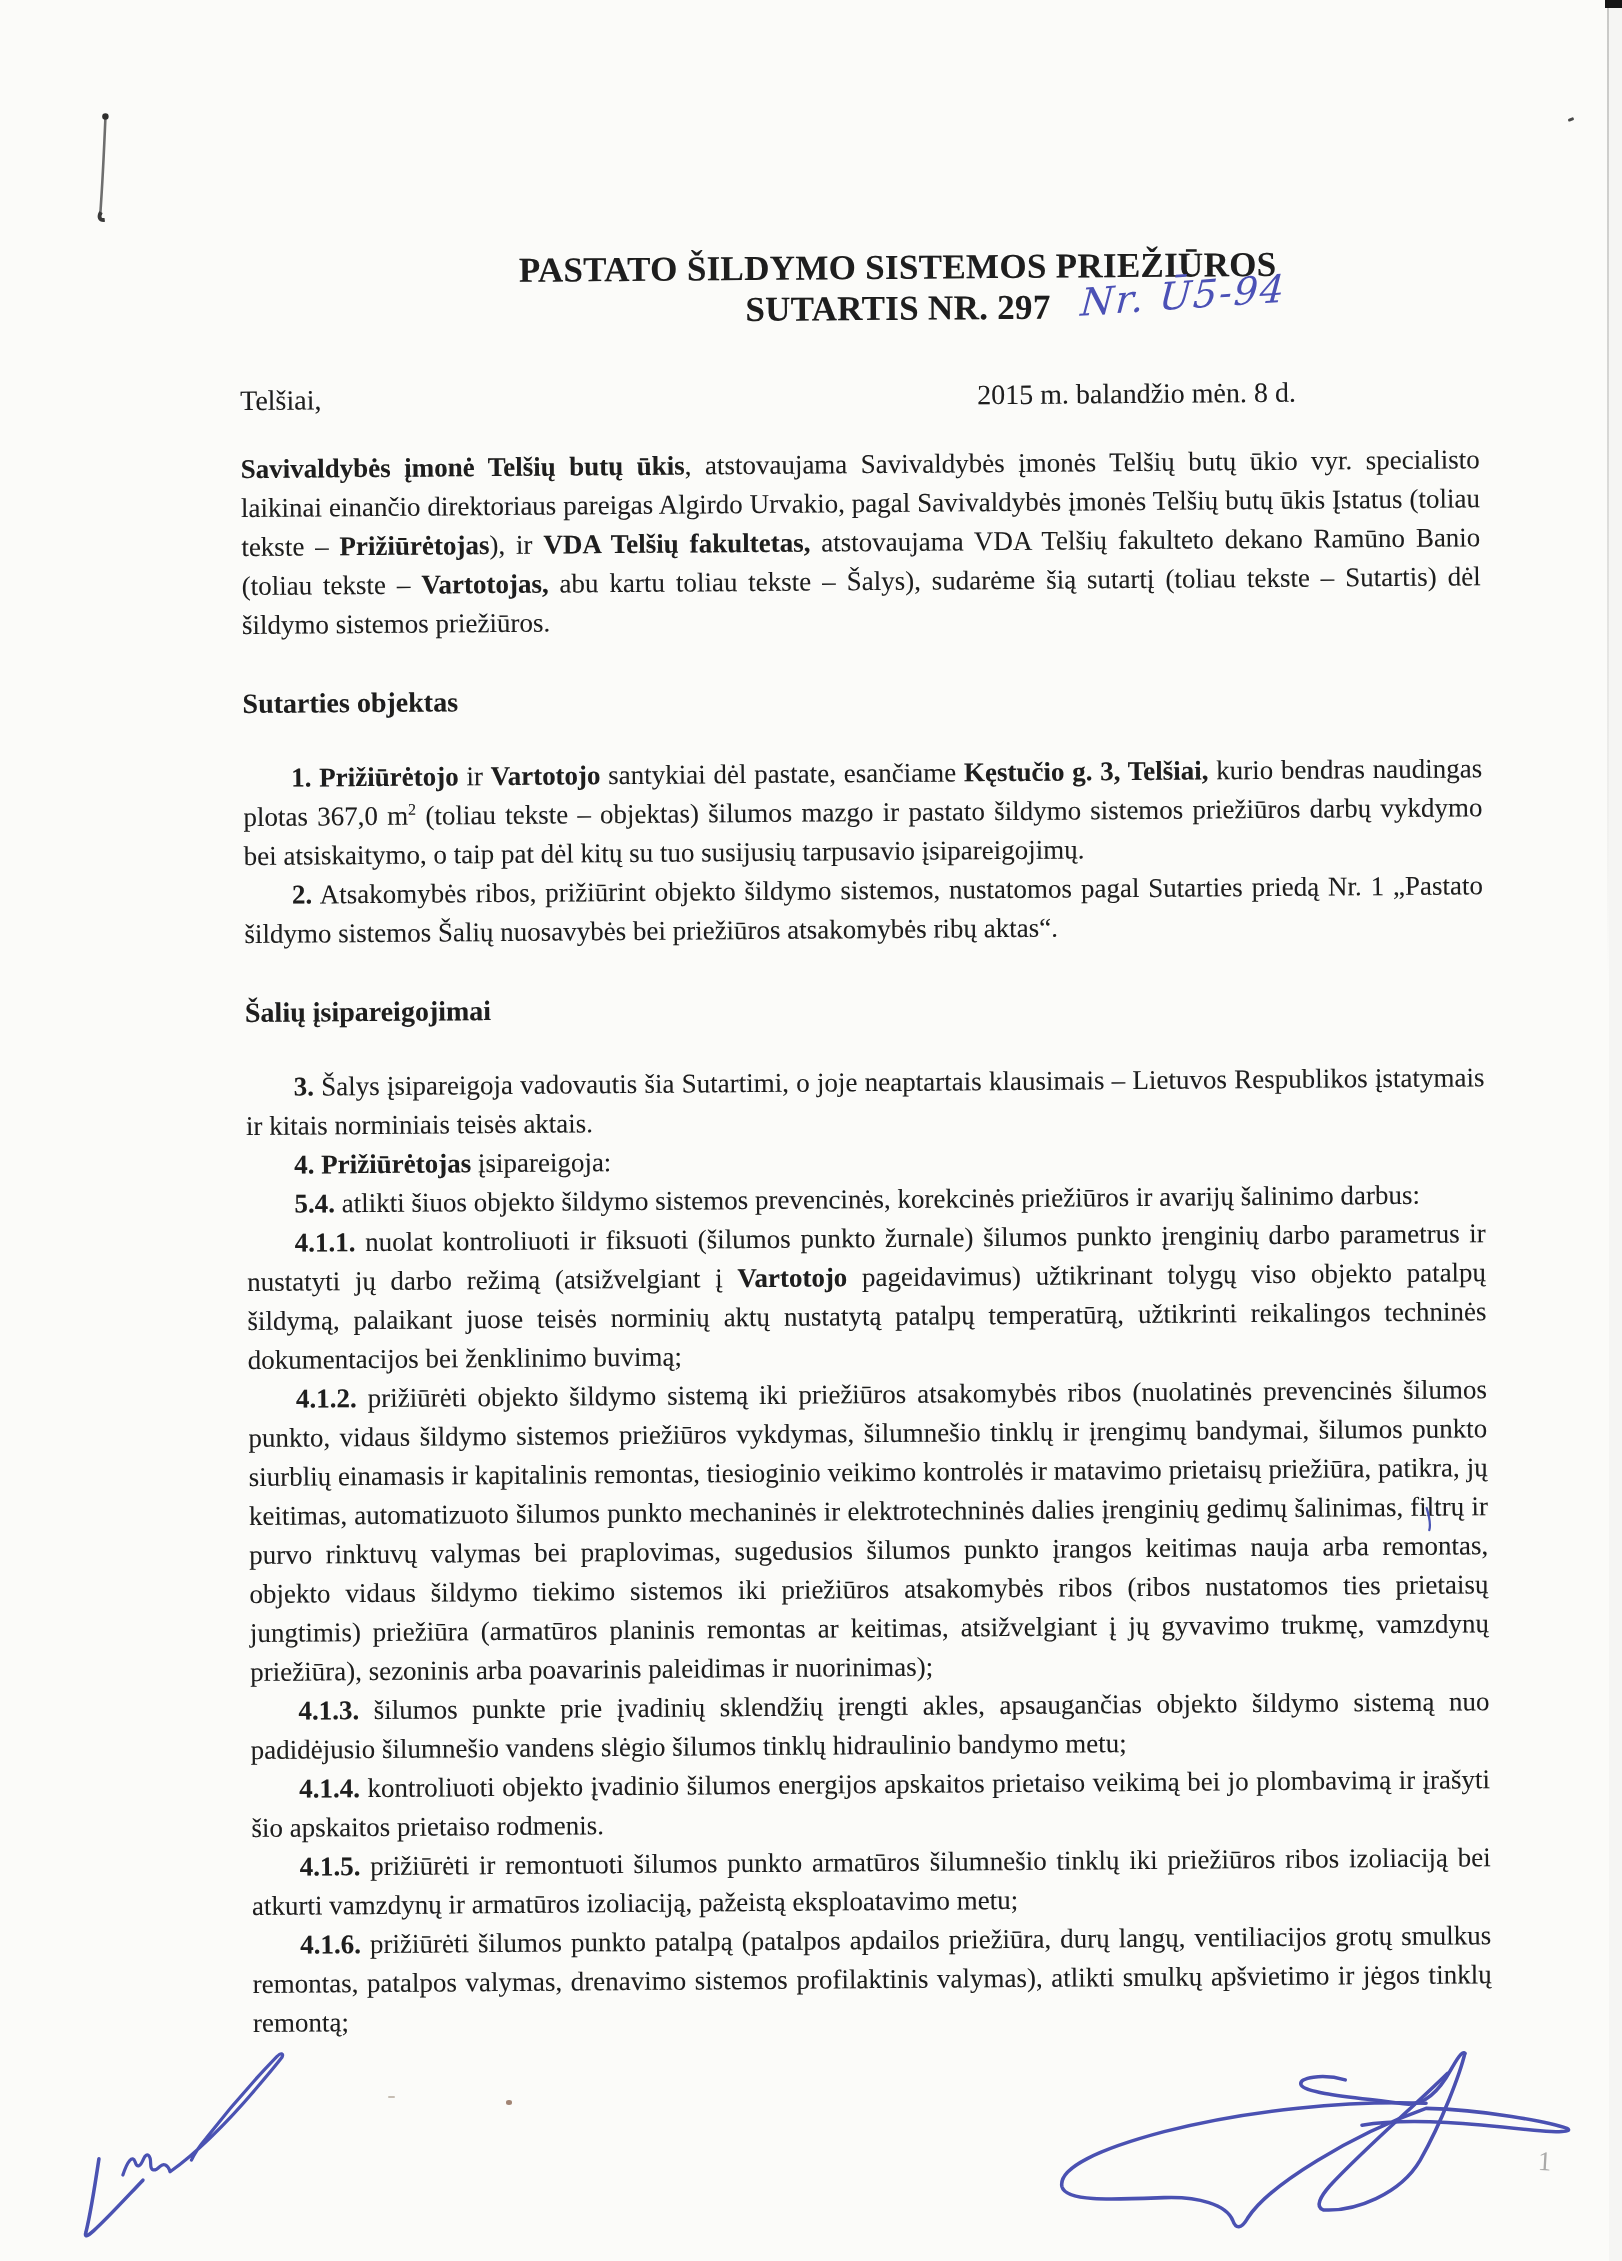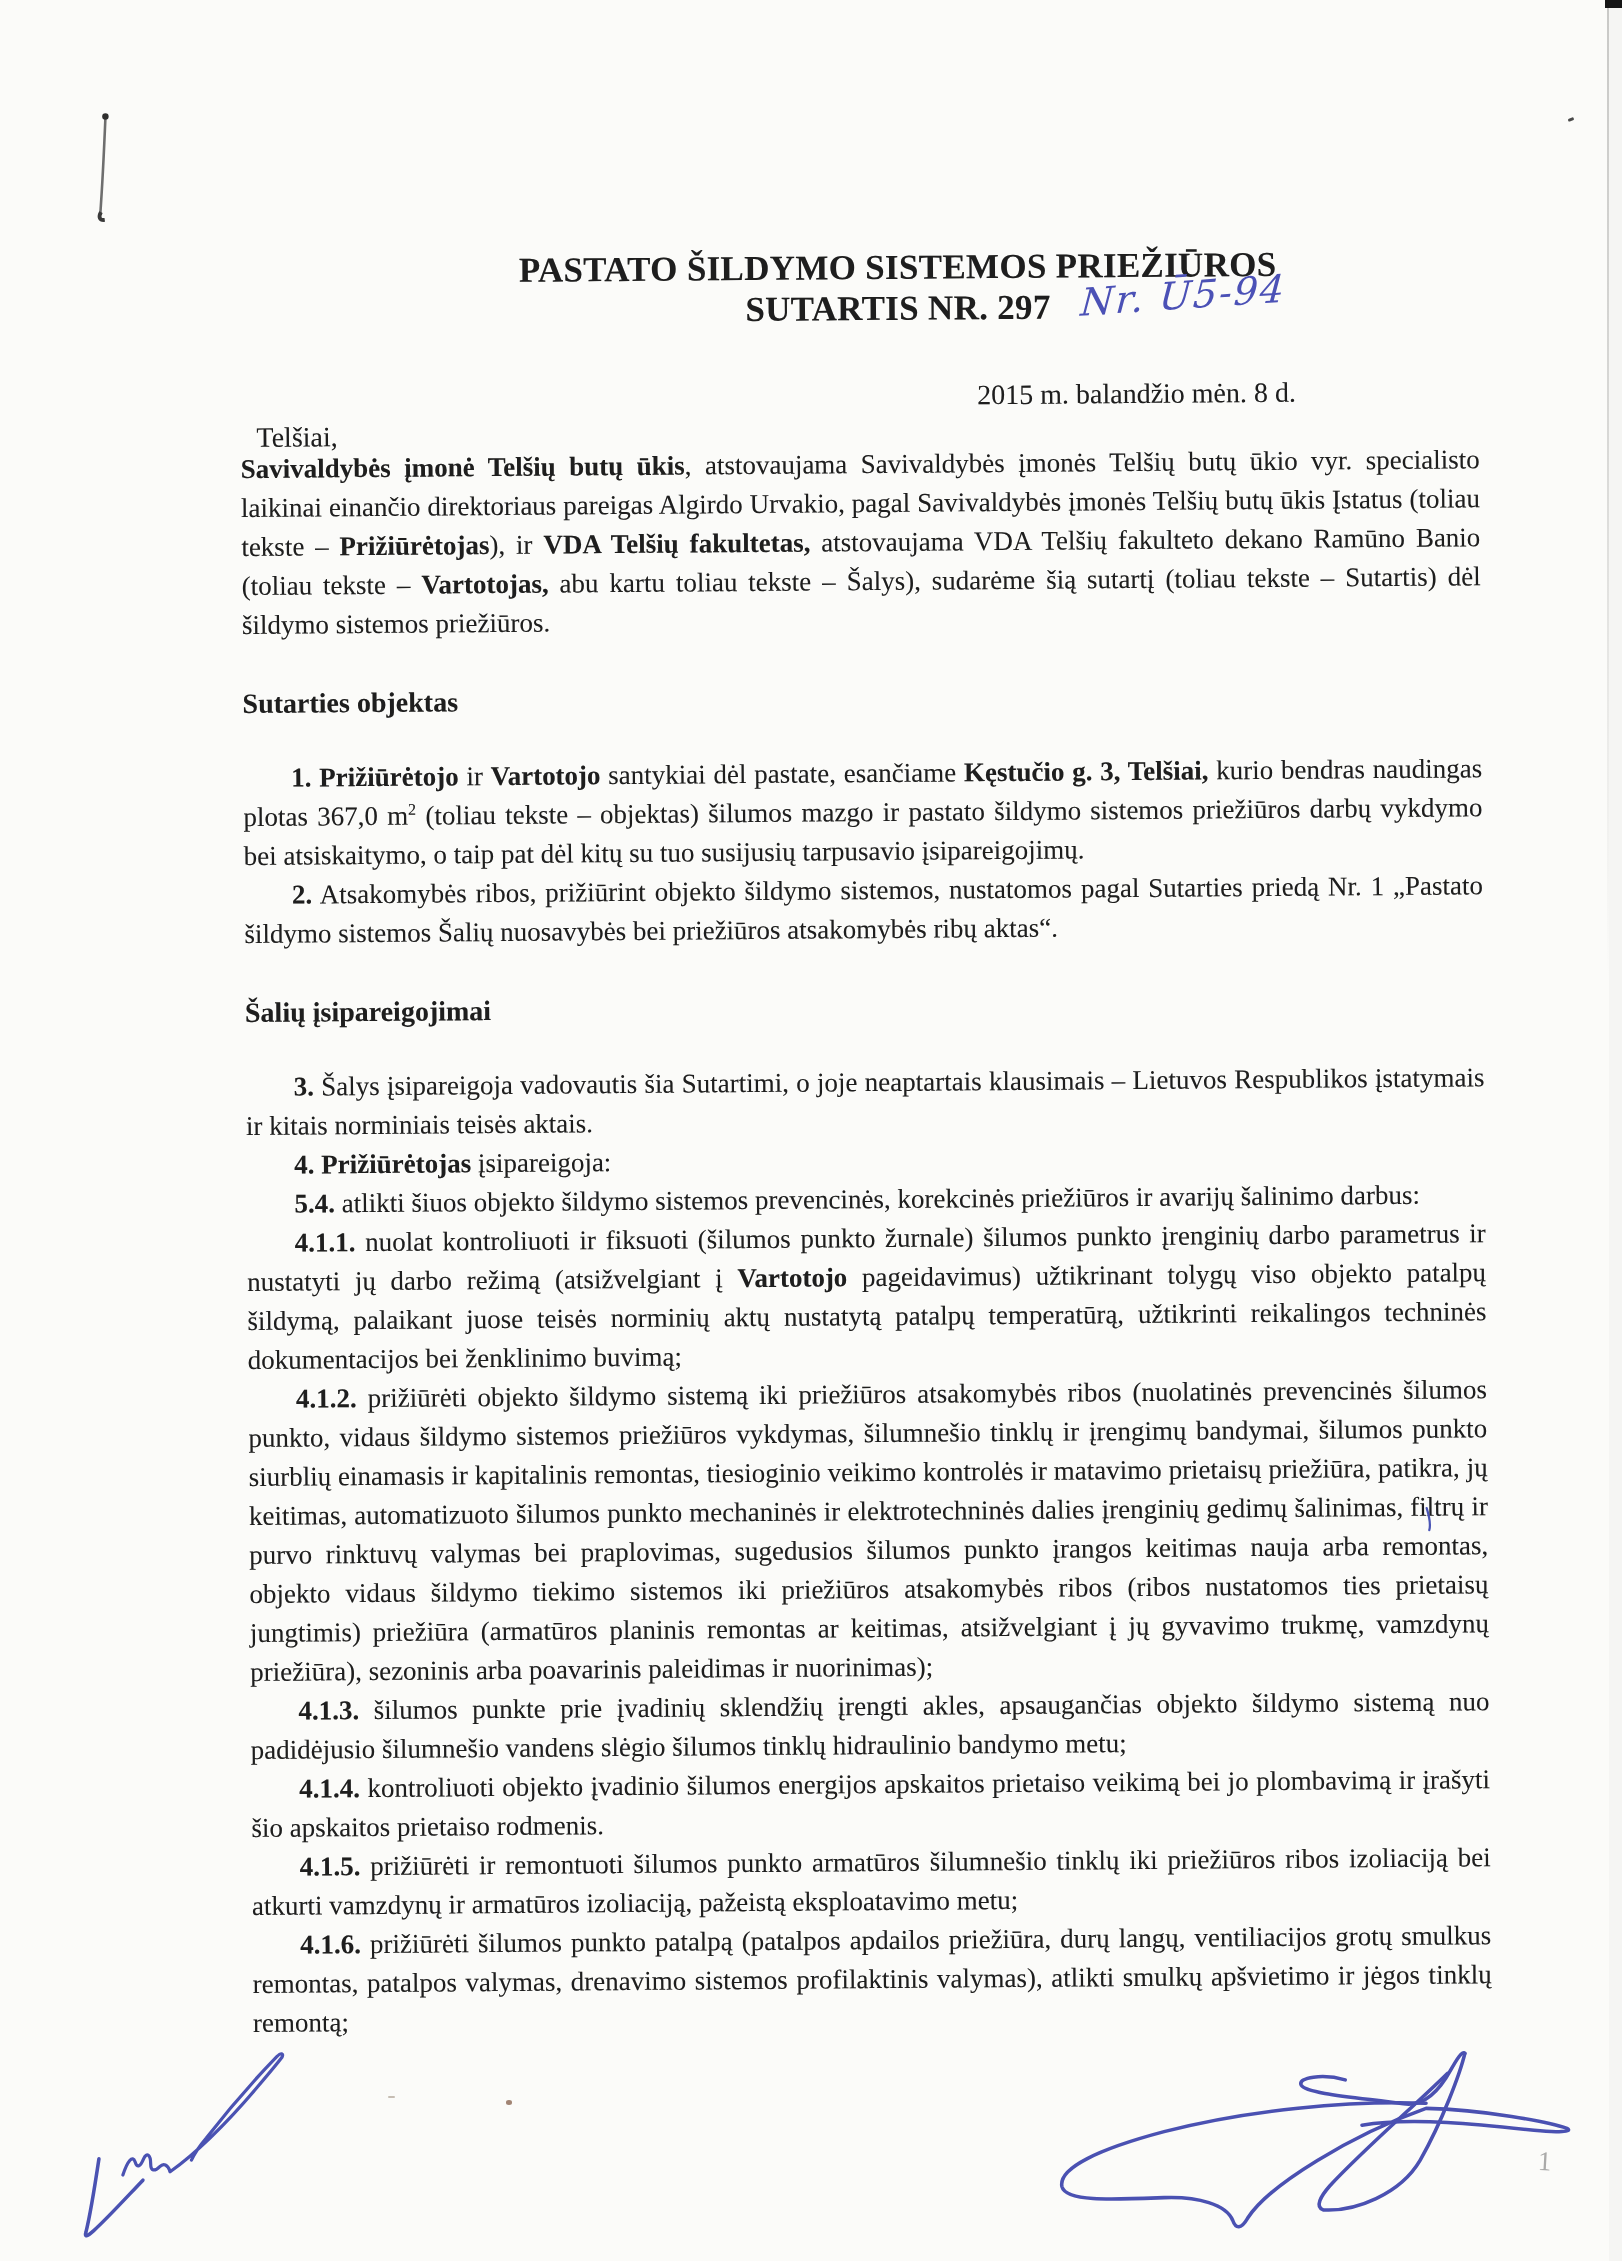--- a/index.html
+++ b/index.html
@@ -32,21 +32,21 @@
     font-family:"DejaVu Serif", serif;
     font-style:italic;
     font-size:38px;
     letter-spacing:1.9px;
     color:#4b51b6;
     transform:rotate(-3.5deg) skewX(-8deg);
     text-shadow:none;
     white-space:nowrap;
   }
   .dateline{position:relative;margin-top:47px;height:39px;font-size:28px;line-height:39px;}
-  .place{position:absolute;left:16px;margin-top:37px;}
+  .place{position:absolute;left:0;}
   .date{position:absolute;left:737px;white-space:nowrap;}
   .docbody p,.docbody h2{
     margin:0;
     font-size:27px;
     line-height:39px;
     text-align:justify;
   }
   .docbody h2.heading{
     font-size:28px;
     font-weight:bold;

